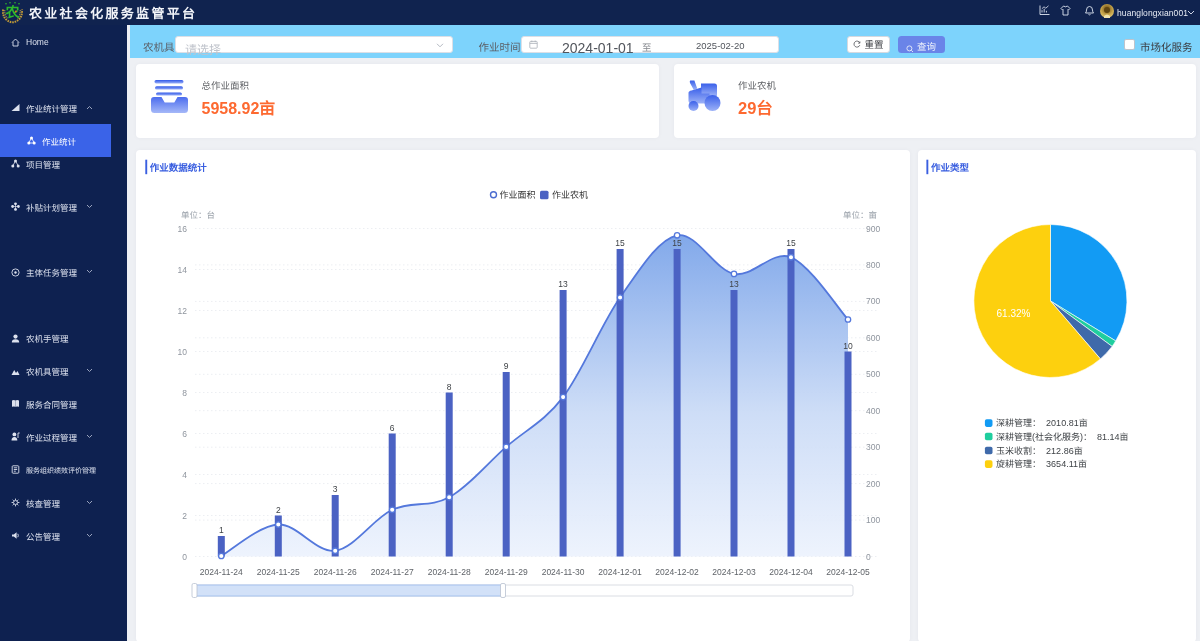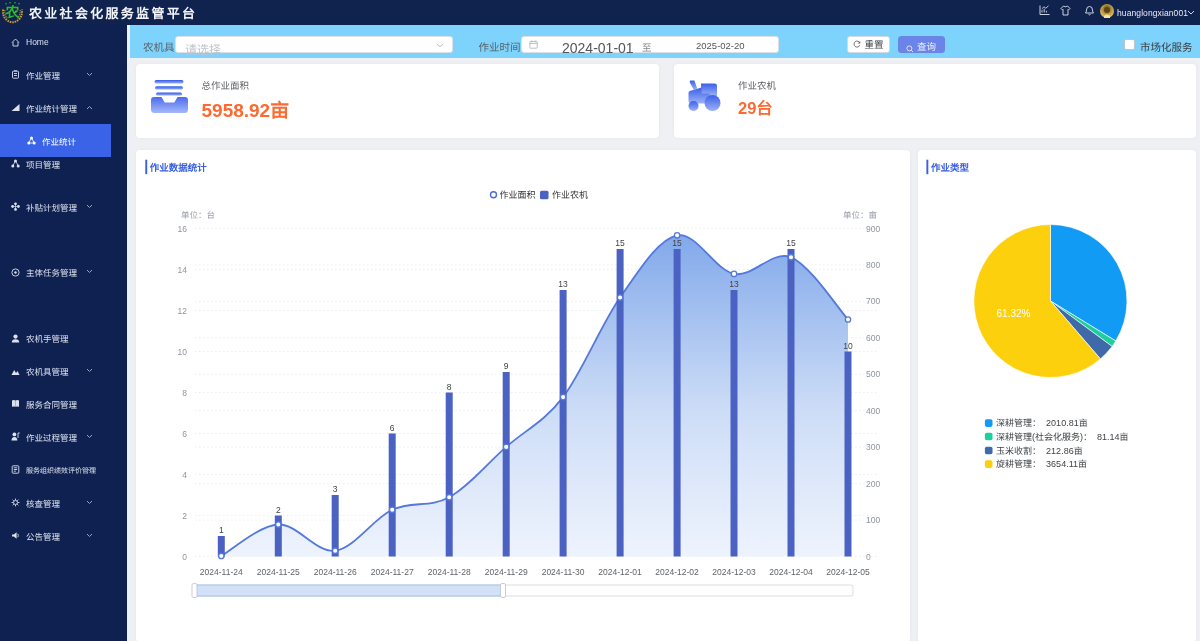--- a/index.html
+++ b/index.html
@@ -68,26 +68,20 @@
   <div class="uname">huanglongxian001</div>
   <svg class="abs" style="left:1187px;top:10px" width="8" height="5" viewBox="0 0 8 5" fill="none" stroke="#cdd4e4" stroke-width="1">
       <path d="M1,1 L4,4 L7,1"></path>
     </svg>
 </div>
 
 <div id="sb">
   <div class="mi" style="top:0.5px"><svg width="9" height="9" viewBox="0 0 9 9" fill="none" stroke="#dce1ee" stroke-width="0.9">
         <path d="M1,4.5 L4.5,1 L8,4.5 M2,4 V8 H7 V4"></path>
       </svg>Home</div>
-  <div class="mi" style="top:33.4px"><svg width="9" height="9" viewBox="0 0 9 9" fill="none" stroke="#dce1ee" stroke-width="0.9">
-        <rect x="1.5" y="1.2" width="6" height="7" rx="0.8"></rect>
-        <path d="M3,0.8 h3 M3,3.5 h3 M3,5.5 h3"></path>
-      </svg>作业管理<svg class="chev" width="7" height="5" viewBox="0 0 7 5" fill="none" stroke="#99a3bd" stroke-width="1">
-        <path d="M1,1 L3.5,3.5 L6,1"></path>
-      </svg></div>
   <div class="mi" style="top:66.3px"><svg width="9" height="9" viewBox="0 0 9 9" fill="#dce1ee">
         <path d="M0.5,8 L8.5,8 L8.5,1 Z"></path>
       </svg>作业统计管理<svg class="chev" width="7" height="5" viewBox="0 0 7 5" fill="none" stroke="#99a3bd" stroke-width="1">
         <path d="M1,4 L3.5,1.5 L6,4"></path>
       </svg></div>
   <div class="mi sub active" style="top:99.2px"><svg width="9" height="9" viewBox="0 0 9 9" fill="#fff">
         <circle cx="4.5" cy="2" r="1.5"></circle>
         <circle cx="1.8" cy="7" r="1.5"></circle>
         <circle cx="7.2" cy="7" r="1.5"></circle>
         <path d="M4.1,2.5 L2,6.6 M4.9,2.5 L7,6.6 M2.5,7 H6.5" stroke="#fff" stroke-width="0.8"></path>
@@ -200,21 +194,21 @@
           <stop offset="0" stop-color="#4b6cee"></stop>
           <stop offset="1" stop-color="#a5b8f8"></stop>
         </linearGradient>
     </defs>
     <rect x="3.5" y="0" width="29" height="3.4" rx="1.7" fill="url(#big1)"></rect>
     <rect x="4" y="6.2" width="28" height="3.4" rx="1.7" fill="url(#big1)"></rect>
     <rect x="5" y="12.4" width="26" height="3.2" rx="1.6" fill="url(#big1)"></rect>
     <path d="M3,17 h7.5 l3.2,5.5 h9.6 l3.2,-5.5 h7.5 q3,0 3,3 v9.5 q0,3.5 -3.5,3.5 h-30 q-3.5,0 -3.5,-3.5 v-9.5 q0,-3 3,-3 z" fill="url(#big2)"></path>
   </svg>
   <div style="position:absolute;left:65.5px;top:14px;font-size:9.5px;color:#606266">总作业面积</div>
-  <div style="position:absolute;left:65.5px;top:31px;font-size:19px;font-weight:bold;color:#fd6930">5958.92亩</div>
+  <div style="position:absolute;left:65.5px;top:31px;font-size:16px;font-weight:bold;color:#fd6930">5958.92亩</div>
 </div>
 <div class="card" id="stat2" style="left:673.5px;top:63.5px;width:522.5px;height:74px">
   <svg style="position:absolute;left:13px;top:16.5px" width="36" height="32" viewBox="0 0 36 32">
     <defs>
       <linearGradient id="big3" x1="0" y1="0" x2="0" y2="1">
           <stop offset="0" stop-color="#3a60ea"></stop>
           <stop offset="1" stop-color="#9db2f7"></stop>
         </linearGradient>
     </defs>
     <path d="M3.2,0.5 h4.2 l2.8,8 l-3.4,1.4 l-3.8,-7 q-0.6,-1.6 0.2,-2.4 z" fill="url(#big3)"></path>

